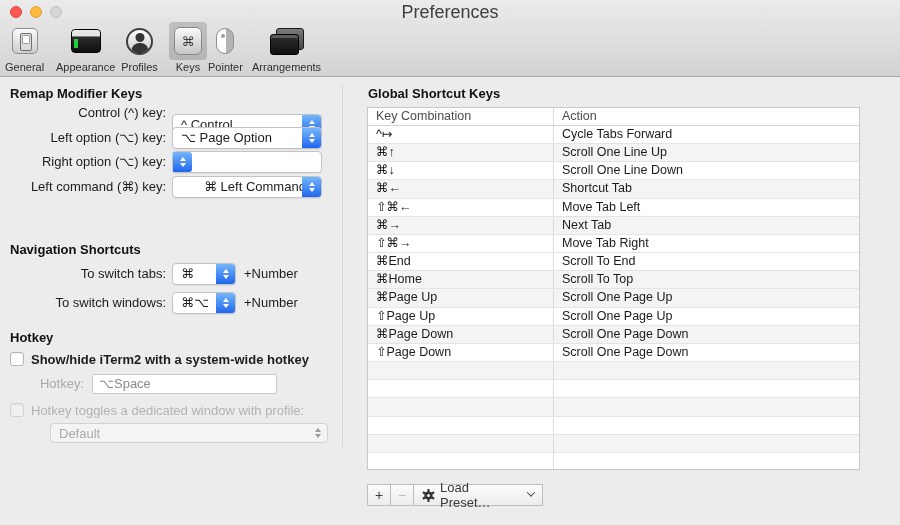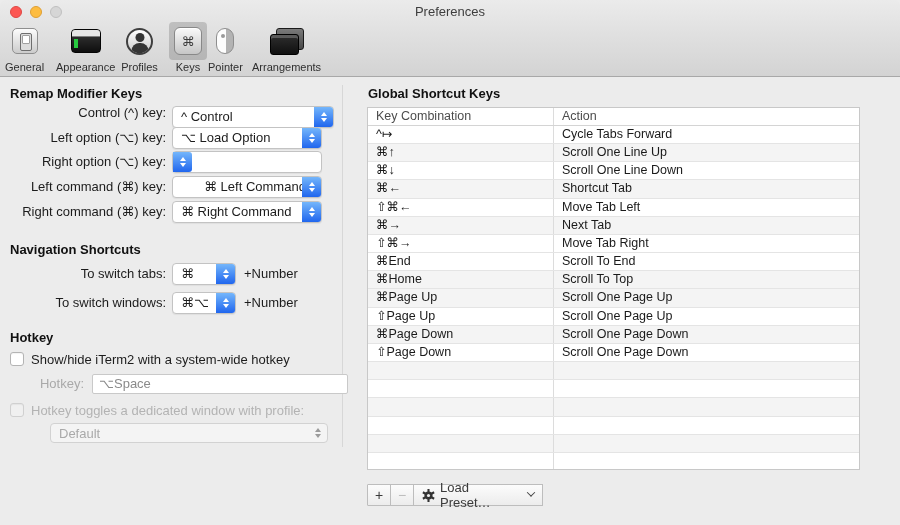--- a/index.html
+++ b/index.html
@@ -18,21 +18,21 @@
     border-bottom:1px solid #a8a8a8;
     border-radius:6px 6px 0 0;
   }
   .traffic { position:absolute; top:6px; left:10px; display:flex; gap:8px; }
   .light { width:12px; height:12px; border-radius:50%; }
   .light.close { background:#fc5753; border:1px solid #df4744; }
   .light.min   { background:#fdbc40; border:1px solid #de9f34; }
   .light.zoom  { background:#d6d6d6; border:1px solid #c0c0c0; }
   .win-title {
     position:absolute; top:4px; left:0; right:0; text-align:center;
-    font-size:13px; color:#3e3e3e; line-height:16px;
+    font-size:18px; color:#3e3e3e; line-height:16px;
   }
   .tb-item {
     position:absolute; top:22px; display:flex; flex-direction:column;
     align-items:center; cursor:default;
   }
   .tb-icon-wrap {
     height:38px; display:flex; align-items:center; justify-content:center;
     padding:3px 5px; border-radius:4px;
   }
   .tb-item.selected .tb-icon-wrap { background:rgba(0,0,0,0.16); }
@@ -184,32 +184,32 @@
     </div>
   </div>
 
   <div class="content">
     <div class="vdivider"></div>
 
     <div class="section-title" style="left:10px; top:9px;">Remap Modifier Keys</div>
 
     <div class="form-row" style="left:0; top:25px; width:340px;">
       <span class="form-label">Control (^) key:</span>
-      <span class="select" style="left:172px; top:4px; width:162px;">
+      <span class="select" style="left:172px; top:12px; width:150px;">
         <span class="sel-text">^ Control</span>
         <span class="cap">
             <i class="tri-up"></i>
             <i class="tri-dn"></i>
           </span>
       </span>
     </div>
     <div class="form-row" style="left:0; top:50px; width:340px;">
       <span class="form-label">Left option (⌥) key:</span>
       <span class="select" style="left:172px; top:0; width:150px;">
-        <span class="sel-text">⌥ Load Option</span>
+        <span class="sel-text">⌥ Page Option</span>
         <span class="cap">
             <i class="tri-up"></i>
             <i class="tri-dn"></i>
           </span>
       </span>
     </div>
     <div class="form-row" style="left:0; top:74px; width:340px;">
       <span class="form-label">Right option (⌥) key:</span>
       <span class="select" style="left:172px; top:0; width:150px;">
         <span class="cap">
@@ -221,30 +221,20 @@
     <div class="form-row" style="left:0; top:99px; width:340px;">
       <span class="form-label">Left command (⌘) key:</span>
       <span class="select" style="left:172px; top:0; width:150px;padding-left:23px;">
         <span class="sel-text">⌘ Left Command</span>
         <span class="cap">
             <i class="tri-up"></i>
             <i class="tri-dn"></i>
           </span>
       </span>
     </div>
-    <div class="form-row" style="left:0; top:124px; width:340px;">
-      <span class="form-label">Right command (⌘) key:</span>
-      <span class="select" style="left:172px; top:0; width:150px;">
-        <span class="sel-text">⌘ Right Command</span>
-        <span class="cap">
-            <i class="tri-up"></i>
-            <i class="tri-dn"></i>
-          </span>
-      </span>
-    </div>
 
     <div class="section-title" style="left:10px; top:165px;">Navigation Shortcuts</div>
 
     <div class="form-row" style="left:0; top:186px; width:340px;">
       <span class="form-label">To switch tabs:</span>
       <span class="select" style="left:172px; top:0; width:64px;">
         <span class="sel-text">⌘</span>
         <span class="cap">
             <i class="tri-up"></i>
             <i class="tri-dn"></i>
@@ -260,24 +250,24 @@
             <i class="tri-up"></i>
             <i class="tri-dn"></i>
           </span>
       </span>
       <span class="suffix" style="left:244px;">+Number</span>
     </div>
 
     <div class="section-title" style="left:10px; top:253px;">Hotkey</div>
 
     <span class="checkbox" style="left:10px; top:275px;"></span>
-    <span class="chk-label" style="left:31px; top:275px;">Show/hide iTerm2 with a system-wide hotkey</span>
+    <span class="chk-label" style="left:31px; top:275px;font-weight:bold;">Show/hide iTerm2 with a system-wide hotkey</span>
 
     <span class="form-label dim" style="position:absolute; left:0; top:299px; width:84px; text-align:right; font-size:13px;">Hotkey:</span>
-    <span class="textfield" style="left:92px; top:297px; width:256px;">⌥Space</span>
+    <span class="textfield" style="left:92px; top:297px; width:185px;">⌥Space</span>
 
     <span class="checkbox disabled" style="left:10px; top:326px;"></span>
     <span class="chk-label dim" style="left:31px; top:326px;">Hotkey toggles a dedicated window with profile:</span>
 
     <span class="select disabled" style="left:42px; top:346px; width:278px; height:20px;">
       <span class="sel-text">Default</span>
       <span class="cap">
           <i class="tri-up"></i>
           <i class="tri-dn"></i>
         </span>

